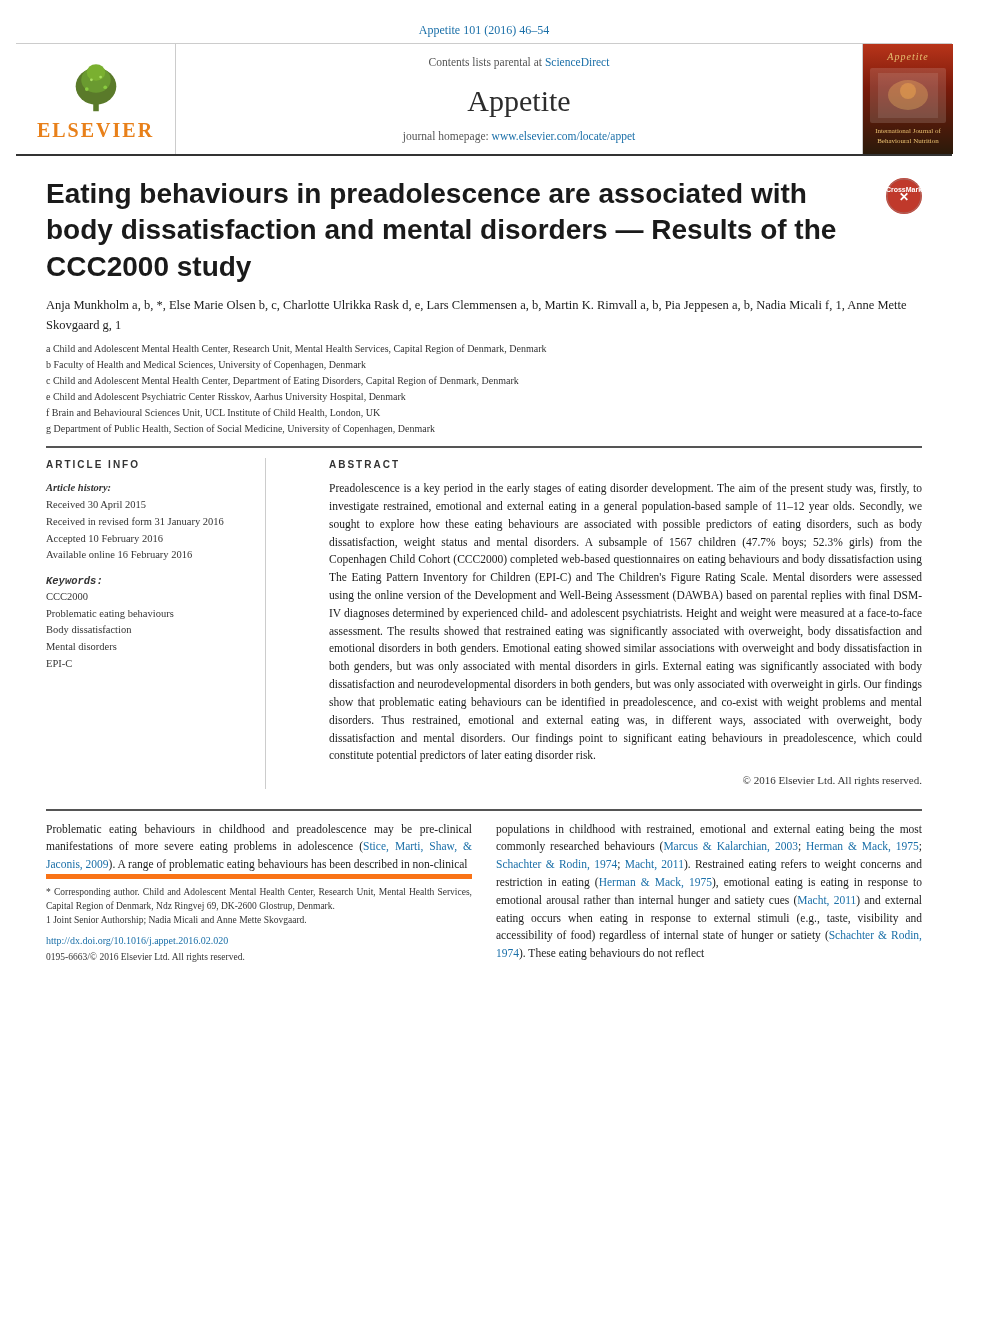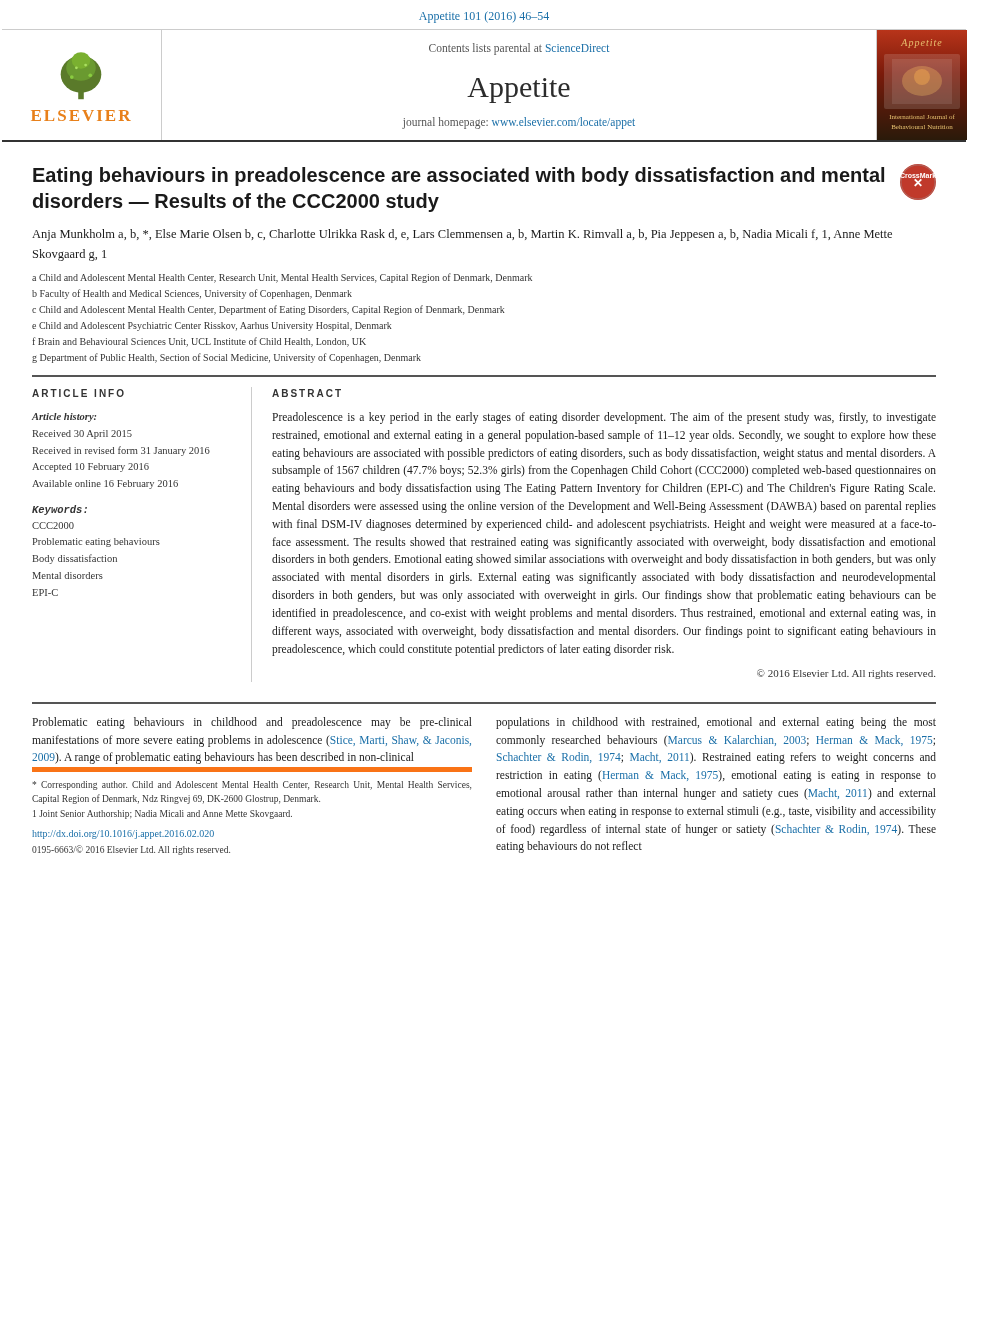--- a/index.html
+++ b/index.html
@@ -8,21 +8,21 @@
       background: #fff;
       color: #000;
       width: 992px;
       min-height: 1323px;
       font-size: 13px;
       line-height: 1.4;
     }
     .page-container {
       width: 968px;
       background: #fff;
-      padding: 2px;
+      padding: 16px;
     }
     
     .top-bar {
       text-align: center;
       padding: 6px 0 4px 0;
       font-size: 12px;
       color: #1a6fa8;
       border-bottom: 1px solid #ccc;
     }
     
@@ -43,21 +43,21 @@
     .elsevier-logo {
       display: flex;
       flex-direction: column;
       align-items: center;
     }
     .elsevier-tree {
       width: 90px;
       height: 60px;
     }
     .elsevier-wordmark {
-      font-size: 17px;
+      font-size: 20px;
       font-weight: bold;
       color: #e8801a;
       letter-spacing: 2px;
       margin-top: 2px;
     }
     .journal-header-center {
       flex: 1;
       display: flex;
       flex-direction: column;
       align-items: center;
@@ -124,21 +124,21 @@
       font-size: 7px;
       color: #e8c070;
       text-align: center;
     }
 
     
     .article-content {
       padding: 20px 30px 10px 30px;
     }
     .article-title {
-      font-size: 20px;
+      font-size: 28px;
       font-weight: bold;
       line-height: 1.3;
       color: #1a1a1a;
       margin-bottom: 10px;
       font-family: Arial, sans-serif;
     }
     .crossmark {
       float: right;
       margin-left: 10px;
       margin-top: 2px;
@@ -186,20 +186,21 @@
       margin-top: 8px;
     }
     .col-left {
       width: 220px;
       flex-shrink: 0;
       border-right: 1px solid #ccc;
       padding-right: 14px;
     }
     .col-right {
       flex: 1;
+      margin-left: 43px;
     }
 
     .section-heading {
       font-size: 10px;
       font-weight: bold;
       letter-spacing: 2px;
       text-transform: uppercase;
       color: #333;
       margin-bottom: 8px;
       font-family: Arial, sans-serif;

